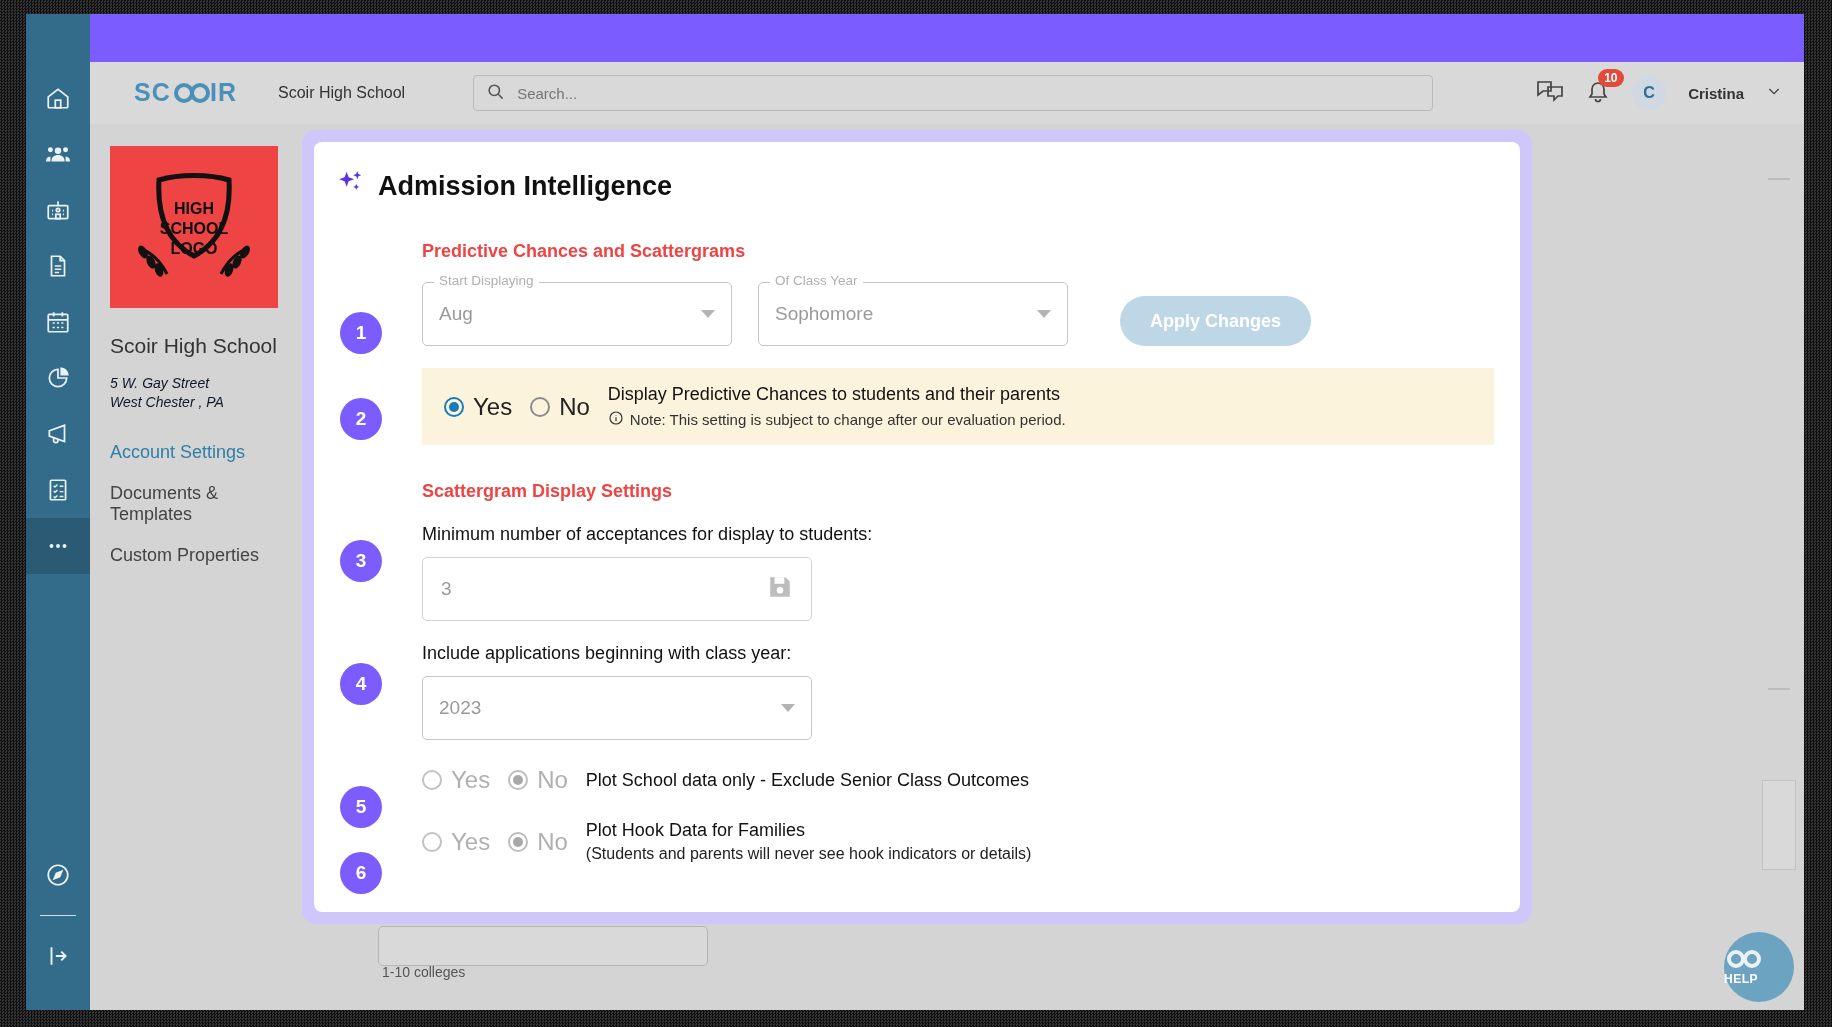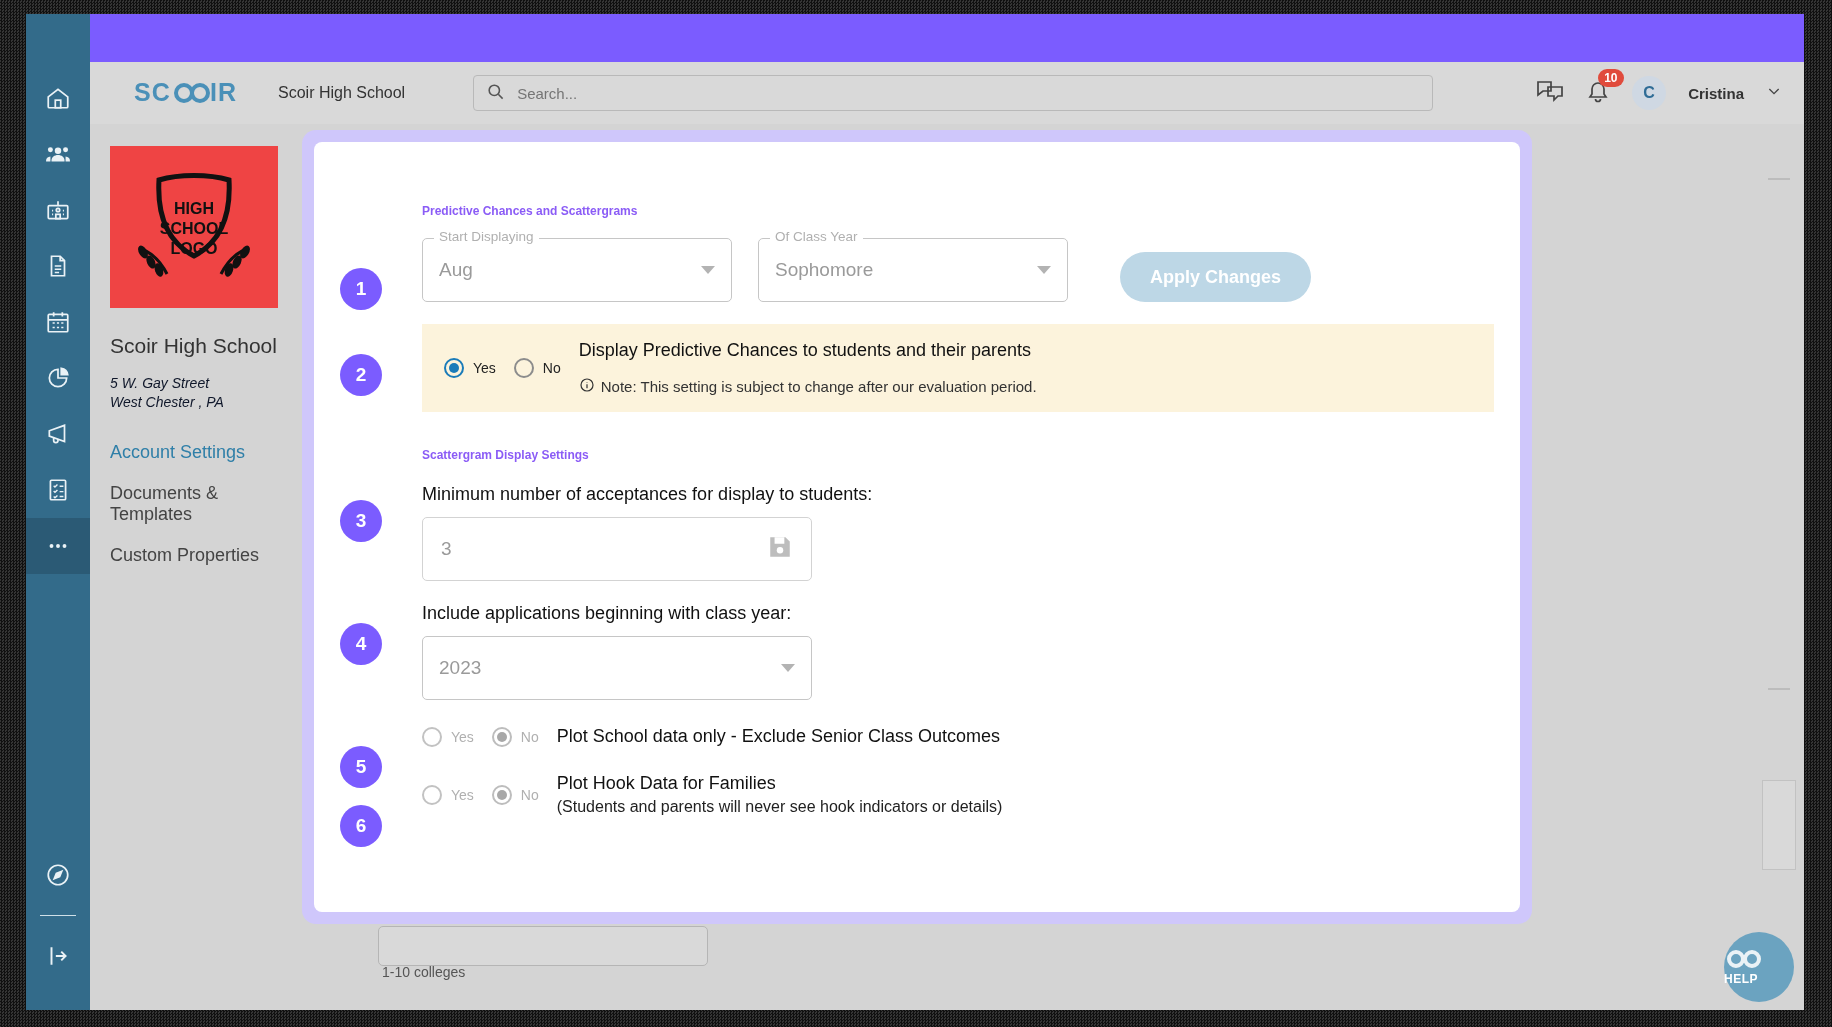--- a/index.html
+++ b/index.html
@@ -154,21 +154,21 @@
   }
   .modal-title {
     display: flex; align-items: center; gap: 12px;
     padding-left: 22px;
     font-size: 27px; font-weight: 700; color: #111;
   }
   .sparkle { color: #5b32e8; }
 
   .section { padding-left: 108px; padding-right: 26px; }
   .section-head {
-    font-size: 12px; font-weight: 700; color: #8b5cf6;
+    font-size: 18px; font-weight: 700; color: #ef4444;
     margin-top: 36px;
   }
 
   .row { position: relative; }
   .step {
     position: absolute; left: -82px;
     width: 42px; height: 42px; border-radius: 50%;
     background: #7b5cff; color: #fff;
     display: flex; align-items: center; justify-content: center;
     font-size: 19px; font-weight: 600;
@@ -222,24 +222,24 @@
     border: 2px solid #8c8c8c;
     display: flex; align-items: center; justify-content: center;
   }
   .radio.checked { border-color: #1a7bb9; }
   .radio.checked::after {
     content: ""; width: 10px; height: 10px; border-radius: 50%; background: #1a7bb9;
   }
   .radio.dim { border-color: #c2c2c2; }
   .radio.dim.checked { border-color: #bdbdbd; }
   .radio.dim.checked::after { background: #a8a8a8; }
-  .radio-label { font-size: 14px; color: #222; }
+  .radio-label { font-size: 24px; color: #222; }
   .radio-label.dim { color: #b0b0b0; }
   .alert-text { font-size: 18px; color: #111; }
-  .alert-note { font-size: 15px; color: #333; margin-top: 16px; display: flex; align-items: center; gap: 6px; }
+  .alert-note { font-size: 15px; color: #333; margin-top: 5px; display: flex; align-items: center; gap: 6px; }
 
   .qline { font-size: 18px; color: #111; margin-top: 22px; }
 
   .num-field {
     margin-top: 12px;
     width: 390px; height: 64px;
     border: 1px solid #d3d3d3; border-radius: 5px;
     display: flex; align-items: center; padding: 0 18px;
   }
   .num-val { font-size: 19px; color: #9a9a9a; }
@@ -458,20 +458,30 @@
       <div class="bg-right-line"></div>
       <div class="bg-right-line2"></div>
       <div class="bg-right-box"></div>
       <div class="bg-box"></div>
       <div class="bg-text">1-10 colleges</div>
     </div>
 
     <div class="modal-shell">
       <div class="modal">
 
+        <div class="modal-title">
+          <span class="sparkle">
+            <svg width="30" height="30" viewBox="0 0 24 24" fill="#5b32e8">
+              <path d="M8.5 3l1.6 4.4L14.5 9l-4.4 1.6L8.5 15l-1.6-4.4L2.5 9l4.4-1.6z"></path>
+              <path d="M17 2.5l.9 2.3 2.3.9-2.3.9-.9 2.3-.9-2.3-2.3-.9 2.3-.9z"></path>
+              <path d="M16.2 12.6l.7 1.8 1.8.7-1.8.7-.7 1.8-.7-1.8-1.8-.7 1.8-.7z"></path>
+            </svg>
+          </span>
+          <span>Admission Intelligence</span>
+        </div>
 
         <div class="section">
 
           <div class="section-head">Predictive Chances and Scattergrams</div>
 
           <div class="row">
             <div class="step" style="top:30px">1</div>
             <div class="selects">
               <div class="field fw-start">
                 <span class="field-label">Start Displaying</span>

